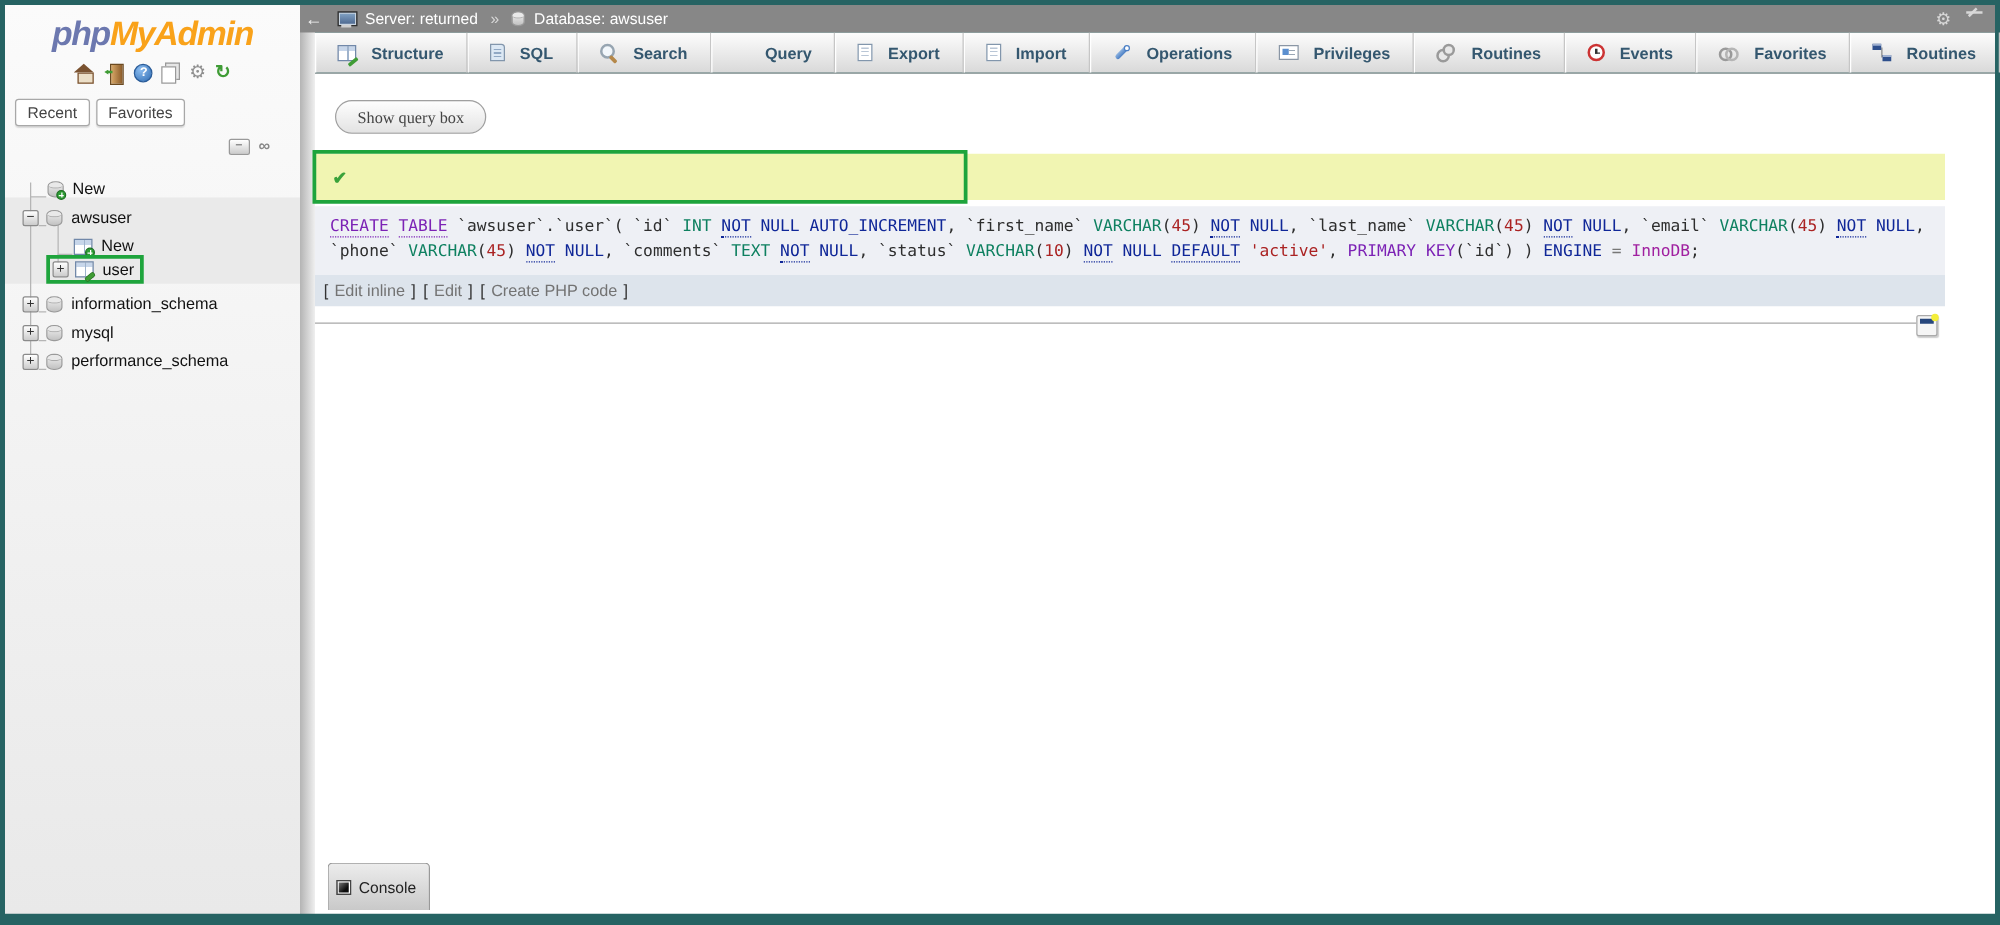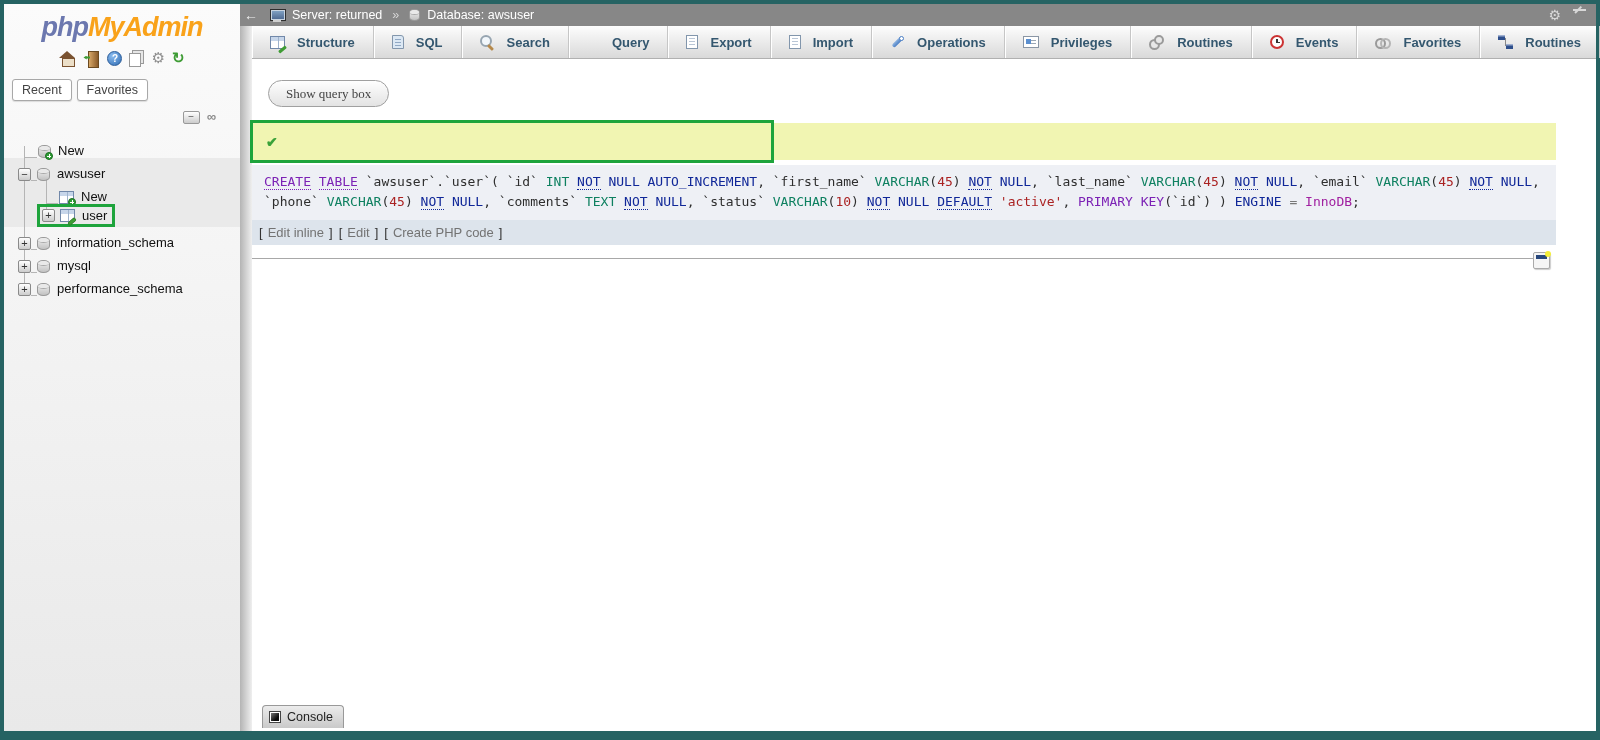--- a/index.html
+++ b/index.html
@@ -126,21 +126,21 @@
   .tok.in{color:#a020a0;}
   .tok.u{border-bottom:1px dotted currentColor;}
   .links-row{position:absolute;left:0;top:161px;width:1304px;height:25px;background:#dde4ec;display:flex;align-items:center;padding-left:7px;font-size:13px;color:#333;}
   .links-row a{color:#737373;text-decoration:none;cursor:pointer;margin:0 5px;}
   .bracket{color:#333;}
   .link-item{display:flex;align-items:center;margin-right:6px;}
   .divider{position:absolute;left:0;top:199px;width:1281px;border-top:1px solid #a8a8a8;}
   .win-icon{position:absolute;left:1281px;top:193px;width:17px;height:17px;background:#f5f5f5;border:1px solid #aaa;border-radius:2px;box-shadow:1px 1px 1px rgba(0,0,0,.2);cursor:pointer;}
   .win-icon::before{content:"";position:absolute;left:2px;top:2px;right:2px;height:4px;background:#27477c;}
   .win-icon::after{content:"";position:absolute;right:-2px;top:-2px;width:6px;height:6px;border-radius:50%;background:#f4ee3a;}
-  .console-tab{position:absolute;left:10px;bottom:3px;height:23px;padding:0 10px 0 6px;background:linear-gradient(#ececec,#c9c9c9);border:1px solid #999;border-bottom:none;border-radius:4px 4px 0 0;display:flex;align-items:center;gap:6px;font-size:12.5px;color:#222;cursor:pointer;}
+  .console-tab{position:absolute;left:10px;bottom:3px;height:38px;padding:0 10px 0 6px;background:linear-gradient(#ececec,#c9c9c9);border:1px solid #999;border-bottom:none;border-radius:4px 4px 0 0;display:flex;align-items:center;gap:6px;font-size:12.5px;color:#222;cursor:pointer;}
   .i-console{width:12px;height:12px;border:1px solid #444;background:linear-gradient(135deg,#8a8a8a,#0c0c0c 65%);box-shadow:inset 0 0 0 1px #fff;}
 </style>
 </head>
 <body>
 
 <div class="frame">
 
   <div class="sidebar">
     <div class="logo"><span class="lg-php">php</span><span class="lg-ma">MyAdmin</span></div>
 

